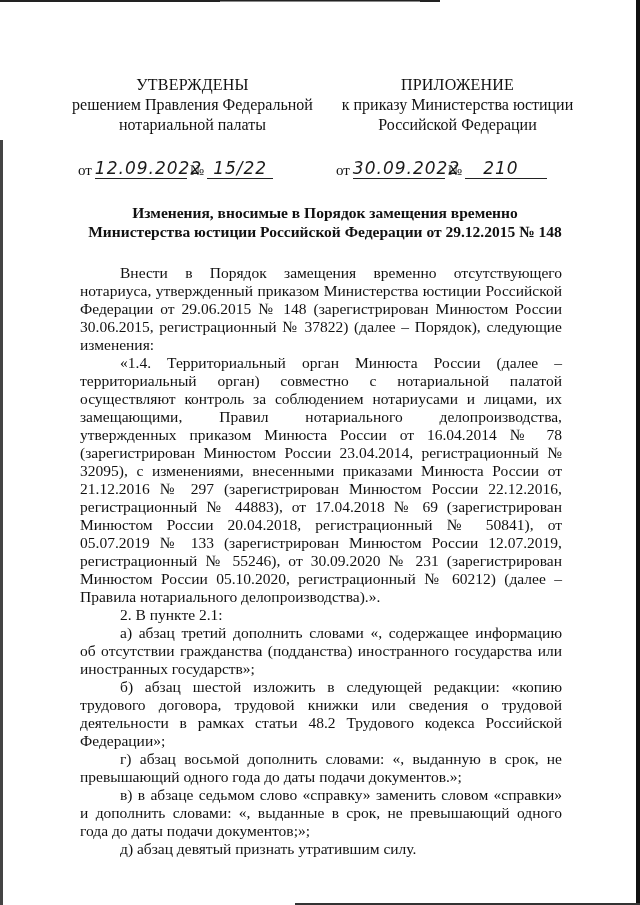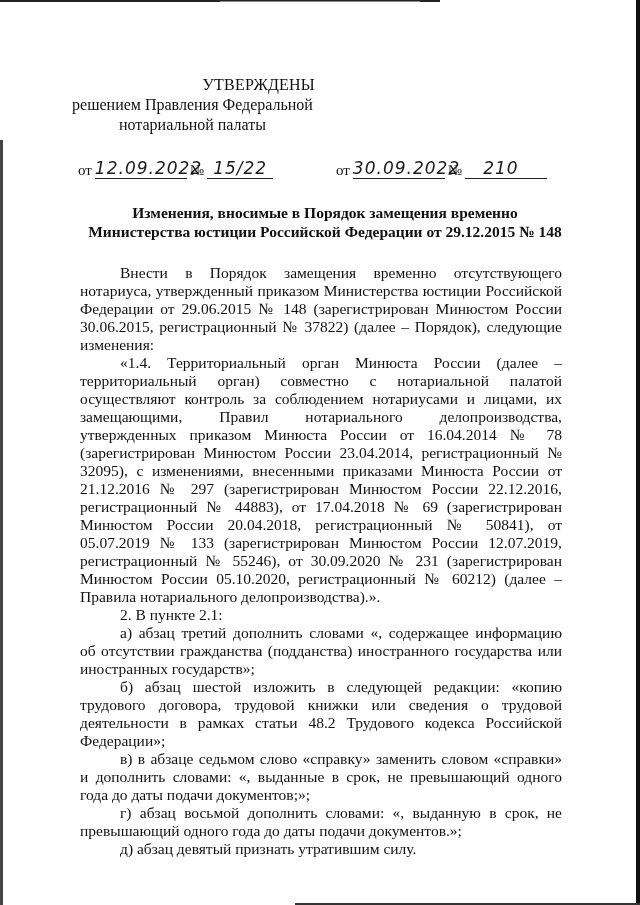--- a/index.html
+++ b/index.html
@@ -10,21 +10,21 @@
   .scan-edge-top { position: absolute; left: 0; top: 0; width: 440px; height: 2px; background: #222; }
   .scan-edge-top2 { position: absolute; left: 220px; top: 1px; width: 200px; height: 1px; background: #888; }
   .scan-edge-right { position: absolute; right: 0; top: 0; width: 4px; height: 905px; background: #111; }
   .scan-edge-left { position: absolute; left: 0; top: 140px; width: 3px; height: 765px; background: #444; }
   .scan-edge-bottom { position: absolute; left: 295px; bottom: 0; width: 345px; height: 2px; background: #333; }
 
   .header { position: absolute; top: 75px; left: 0; width: 640px; height: 80px; }
   .hcol { position: absolute; text-align: center; font-size: 16px; line-height: 20px; }
   .hcol.left { left: 70px; width: 245px; }
   .hcol.right { left: 335px; width: 245px; }
-  .hcol .caps { font-size: 16px; letter-spacing: 0.2px; text-align: right; }
+  .hcol .caps { font-size: 16px; letter-spacing: 0.2px; }
 
   .numline { position: absolute; top: 158px; font-size: 15px; height: 24px; white-space: nowrap; }
   .numline.left { left: 78px; }
   .numline.right { left: 336px; }
   .numline .lbl { vertical-align: bottom; }
   .fill {
     display: inline-block; border-bottom: 1px solid #222; text-align: center;
     font-family: "DejaVu Sans", sans-serif; font-style: italic; font-size: 17px; color: #1a1a1a;
     line-height: 20px; vertical-align: bottom; letter-spacing: 1px; margin: 0 3px;
   }
@@ -49,20 +49,25 @@
 <div class="scan-edge-right"></div>
 <div class="scan-edge-left"></div>
 <div class="scan-edge-bottom"></div>
 
 <div class="header">
   <div class="hcol left">
     <div class="caps">УТВЕРЖДЕНЫ</div>
     <div>решением Правления Федеральной</div>
     <div>нотариальной палаты</div>
   </div>
+  <div class="hcol right">
+    <div class="caps">ПРИЛОЖЕНИЕ</div>
+    <div>к приказу Министерства юстиции</div>
+    <div>Российской Федерации</div>
+  </div>
 </div>
 
 <div class="numline left">
   <span class="lbl">от</span><span class="fill w-date">12.09.2022</span><span class="lbl">№</span><span class="fill w-num1">15/22</span>
 </div>
 
 <div class="numline right">
   <span class="lbl">от</span><span class="fill w-date">30.09.2022</span><span class="lbl">№</span><span class="fill w-num2">210</span>
 </div>
 
@@ -70,16 +75,16 @@
   <div>Изменения, вносимые в Порядок замещения временно</div>
   <div>Министерства юстиции Российской Федерации от 29.12.2015 № 148</div>
 </div>
 
 <div class="body">
   <p class="ind">Внести в Порядок замещения временно отсутствующего нотариуса, утвержденный приказом Министерства юстиции Российской Федерации от 29.06.2015 № 148 (зарегистрирован Минюстом России 30.06.2015, регистрационный № 37822) (далее – Порядок), следующие изменения:</p>
   <p class="ind">«1.4. Территориальный орган Минюста России (далее – территориальный орган) совместно с нотариальной палатой осуществляют контроль за соблюдением нотариусами и лицами, их замещающими, Правил нотариального делопроизводства, утвержденных приказом Минюста России от 16.04.2014 № 78 (зарегистрирован Минюстом России 23.04.2014, регистрационный № 32095), с изменениями, внесенными приказами Минюста России от 21.12.2016 № 297 (зарегистрирован Минюстом России 22.12.2016, регистрационный № 44883), от 17.04.2018 № 69 (зарегистрирован Минюстом России 20.04.2018, регистрационный № 50841), от 05.07.2019 № 133 (зарегистрирован Минюстом России 12.07.2019, регистрационный № 55246), от 30.09.2020 № 231 (зарегистрирован Минюстом России 05.10.2020, регистрационный № 60212) (далее – Правила нотариального делопроизводства).».</p>
   <p class="ind">2.  В пункте 2.1:</p>
   <p class="ind">а) абзац третий дополнить словами «, содержащее информацию об отсутствии гражданства (подданства) иностранного государства или иностранных государств»;</p>
   <p class="ind">б) абзац шестой изложить в следующей редакции: «копию трудового договора, трудовой книжки или сведения о трудовой деятельности в рамках статьи 48.2 Трудового кодекса Российской Федерации»;</p>
+  <p class="ind">г) абзац восьмой дополнить словами: «, выданную в срок, не превышающий одного года до даты подачи документов.»;</p>
   <p class="ind">в) в абзаце седьмом слово «справку» заменить словом «справки» и дополнить словами: «, выданные в срок, не превышающий одного года до даты подачи документов;»;</p>
-  <p class="ind">г) абзац восьмой дополнить словами: «, выданную в срок, не превышающий одного года до даты подачи документов.»;</p>
   <p class="ind">д) абзац девятый признать утратившим силу.</p>
 </div>
 
 </body></html>

